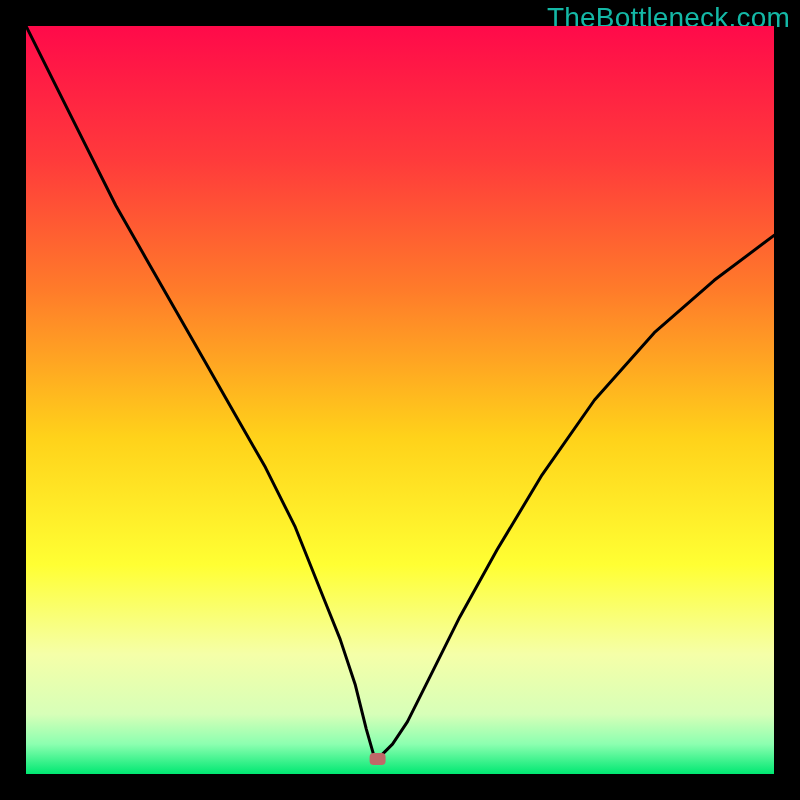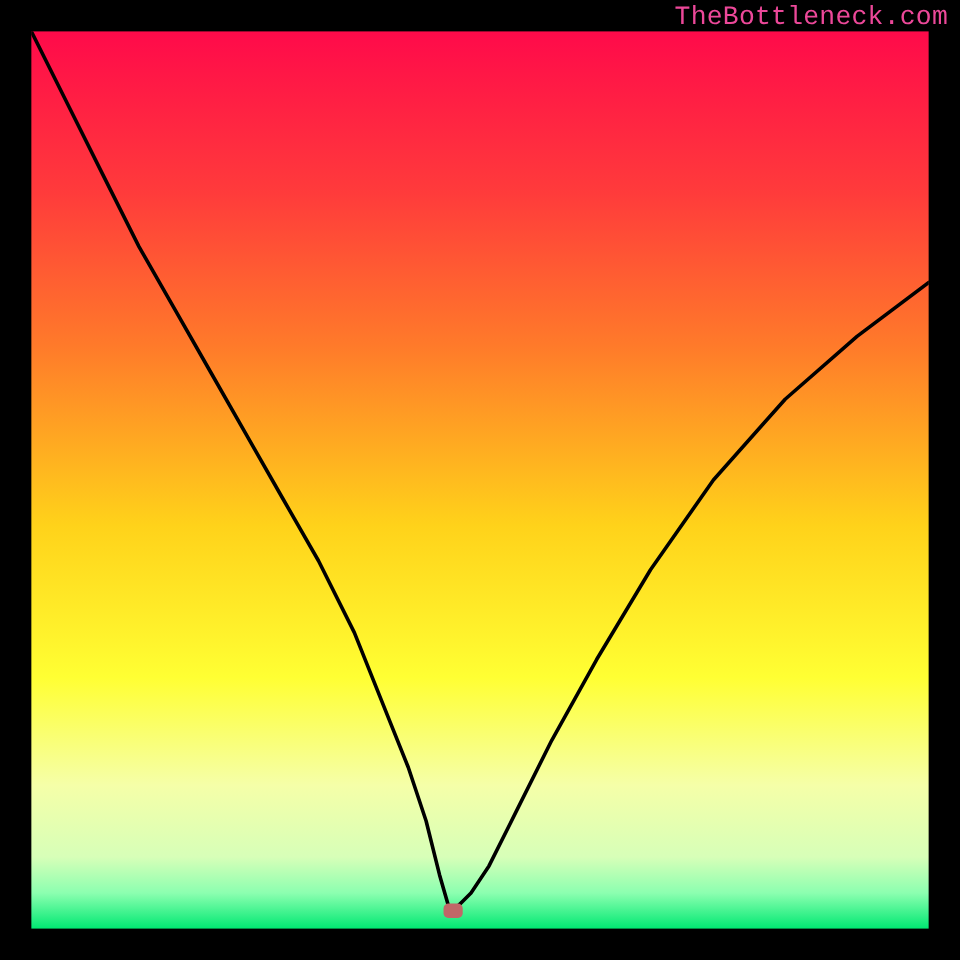--- a/index.html
+++ b/index.html
@@ -14,25 +14,24 @@
   .frame {
     position: relative;
     width: 800px;
     height: 800px;
     background: #000;
   }
   .watermark {
     position: absolute;
     top: 2px;
     right: 10px;
-    color: #ec4899;
-    font-size: 22px;
+    color: #14b8a6;
+    font-size: 28px;
     letter-spacing: 0.2px;
     font-weight: 400;
-    font-family: Liberation Mono, monospace;
   }
   .plot {
     position: absolute;
     left: 26px;
     top: 26px;
     width: 748px;
     height: 748px;
   }
   .plot svg {
     display: block;

